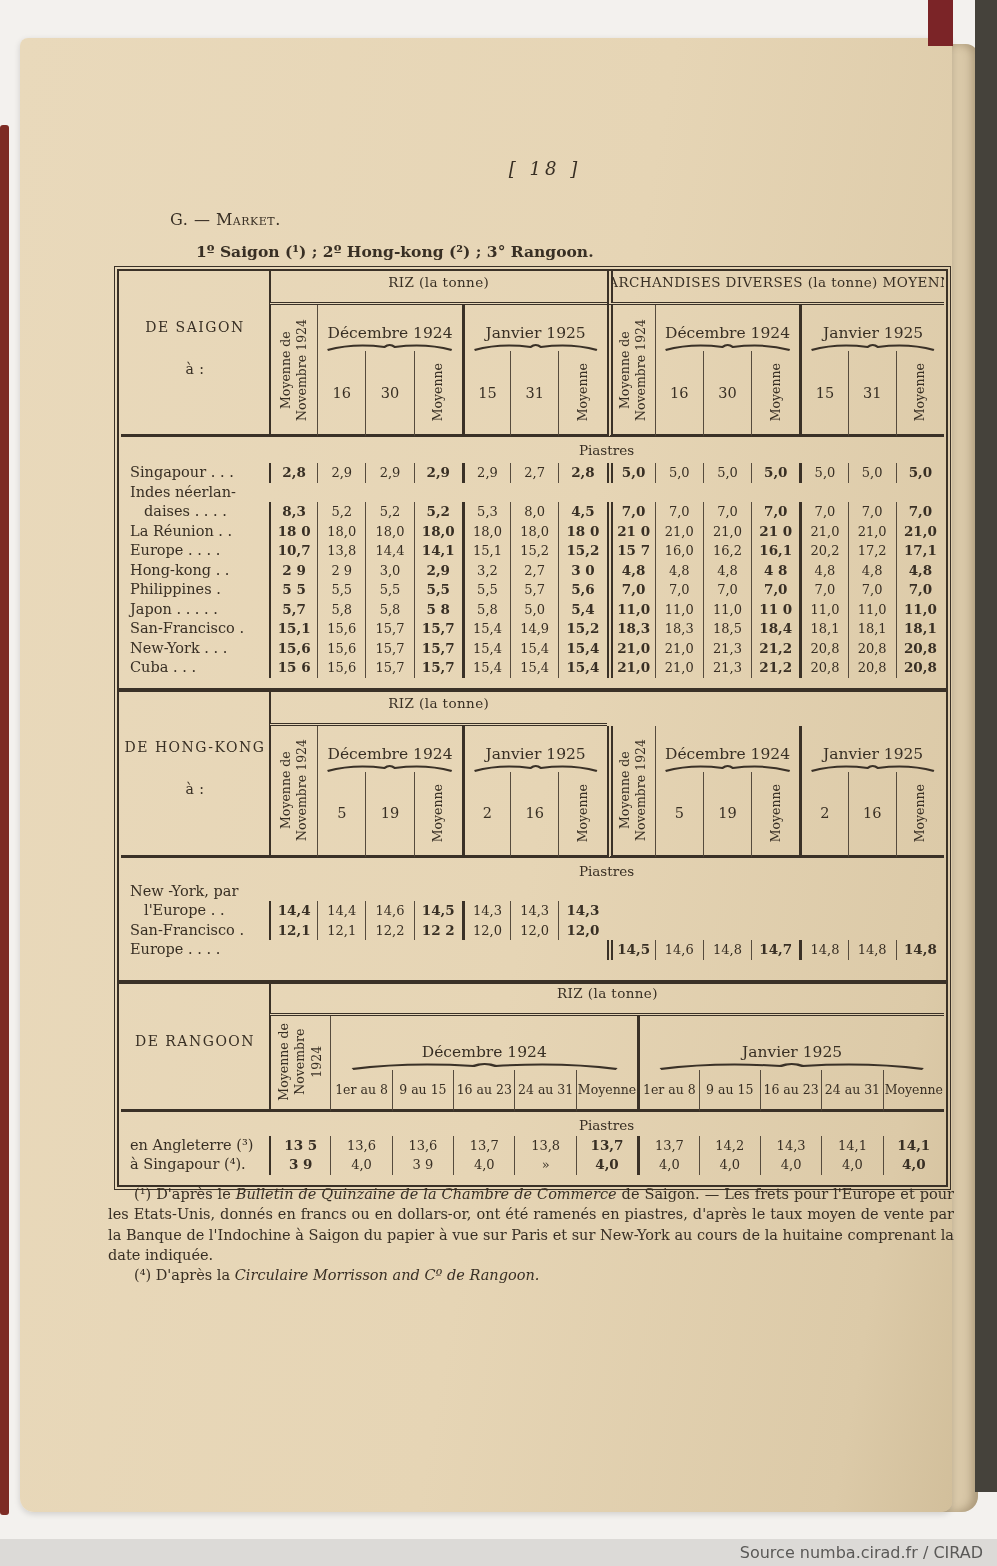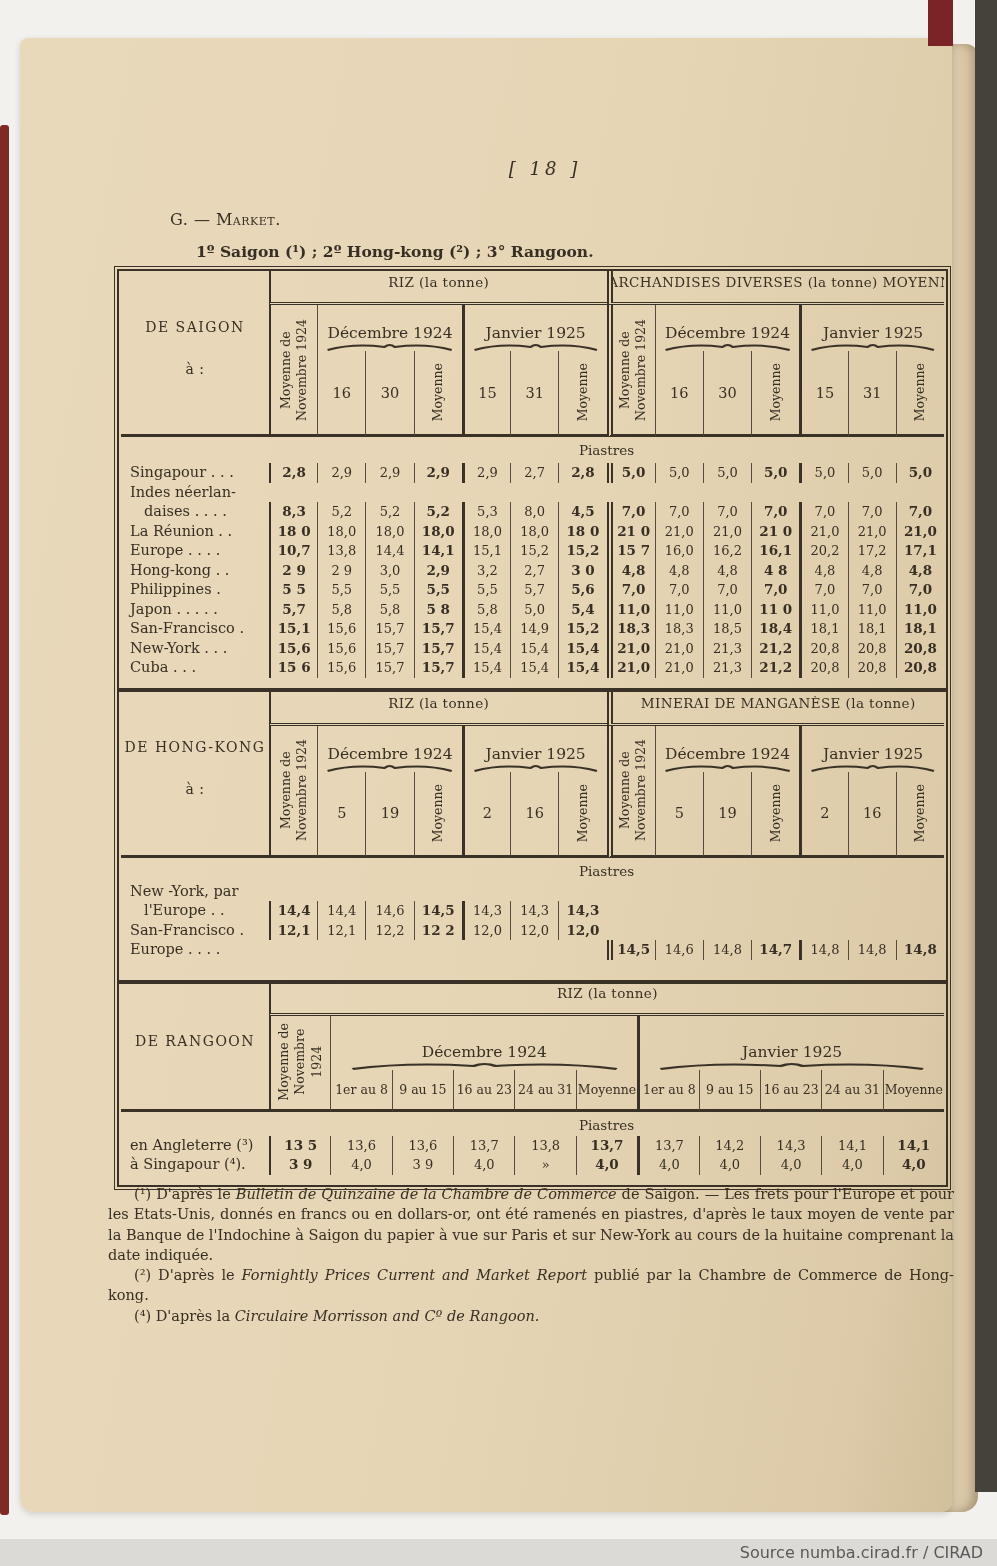--- a/index.html
+++ b/index.html
@@ -344,21 +344,20 @@
             <span class="plbl">Janvier 1925</span>
             <svg viewBox="0 0 100 9" preserveAspectRatio="none" class="brace">
               <path d="M2 8 Q 22 1 46 5 Q 50 1 54 5 Q 78 1 98 8" fill="none" stroke="currentColor" stroke-width="2"></path>
             </svg>
           </div>
           <div class="t-sub sep-bold" style="grid-column: 6;">2</div>
           <div class="t-sub sep-thin" style="grid-column: 7;">16</div>
           <div class="t-sub sep-thin" style="grid-column: 8;">
             <span class="rot">Moyenne</span>
           </div>
-          <div class="t-title sep-dbl" style="grid-column: 9 / 16;">MINERAI DE MANGANÈSE  (la tonne)</div>
           <div class="t-avg sep-dbl" style="grid-column: 9;">
             <span class="rot">Moyenne de
 Novembre 1924</span>
           </div>
           <div class="t-period sep-thin" style="grid-column: 10 / 13;">
             <span class="plbl">Décembre 1924</span>
             <svg viewBox="0 0 100 9" preserveAspectRatio="none" class="brace">
               <path d="M2 8 Q 22 1 46 5 Q 50 1 54 5 Q 78 1 98 8" fill="none" stroke="currentColor" stroke-width="2"></path>
             </svg>
           </div>
@@ -494,20 +493,19 @@
           <div class="t-cell sep-bold" style="grid-area: 6 / 8;">4,0</div>
           <div class="t-cell sep-thin" style="grid-area: 6 / 9;">4,0</div>
           <div class="t-cell sep-thin" style="grid-area: 6 / 10;">4,0</div>
           <div class="t-cell sep-thin" style="grid-area: 6 / 11;">4,0</div>
           <div class="t-cell sep-thin b" style="grid-area: 6 / 12;">4,0</div>
         </div>
       </div>
     </div>
   <div class="footnotes" id="footnotes-mount">
       <p class="footnote"><span>(¹) D'après le </span><i>Bulletin de Quinzaine de la Chambre de Commerce</i><span> de Saigon. — Les frets pour l'Europe et pour les Etats-Unis, donnés en francs ou en dollars-or, ont été ramenés en piastres, d'après le taux moyen de vente par la Banque de l'Indochine à Saigon du papier à vue sur Paris et sur New-York au cours de la huitaine comprenant la date indiquée.</span></p>
-      <p class="footnote"><span>(²) D'après le </span><i>Fornightly Prices Current and Market Report</i><span> publié par la Chambre de Commerce de Hong-kong.</span></p>
       <p class="footnote"><span>(⁴) D'après la </span><i>Circulaire Morrisson and Cº de Rangoon.</i></p>
     </div>
 </div>
 
 <div class="source-bar">
   <span>Source numba.cirad.fr / CIRAD</span>
 </div>
 
 </body></html>

